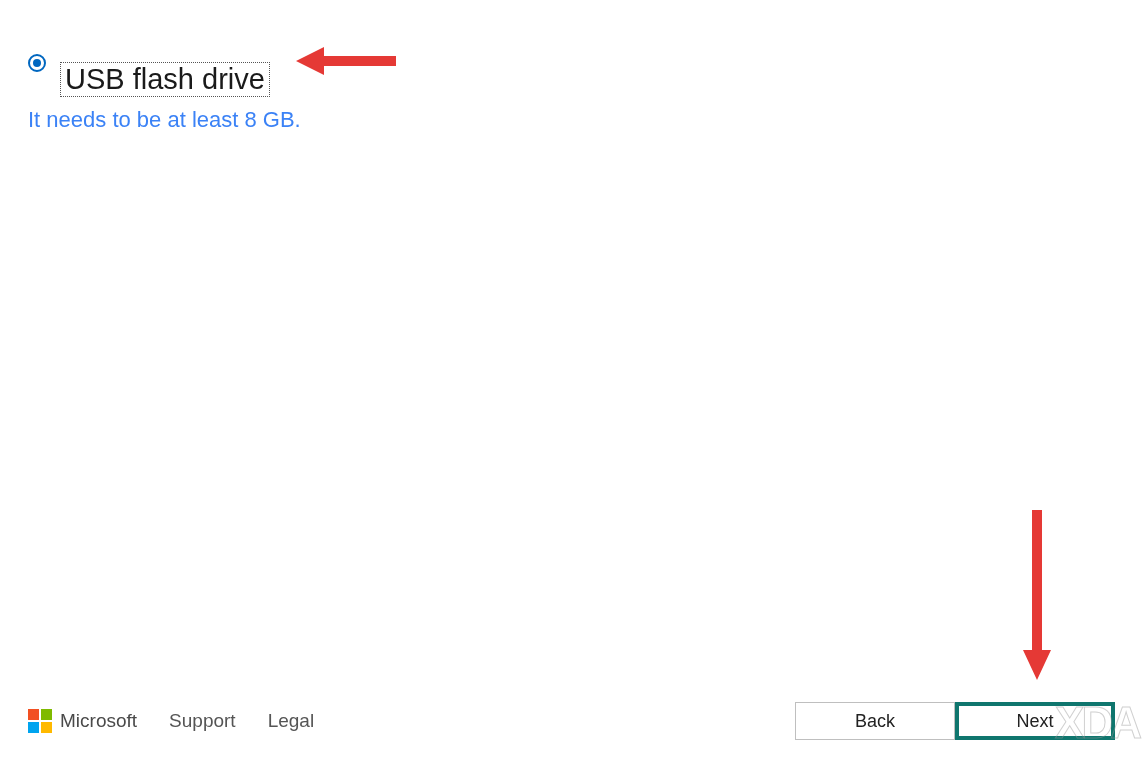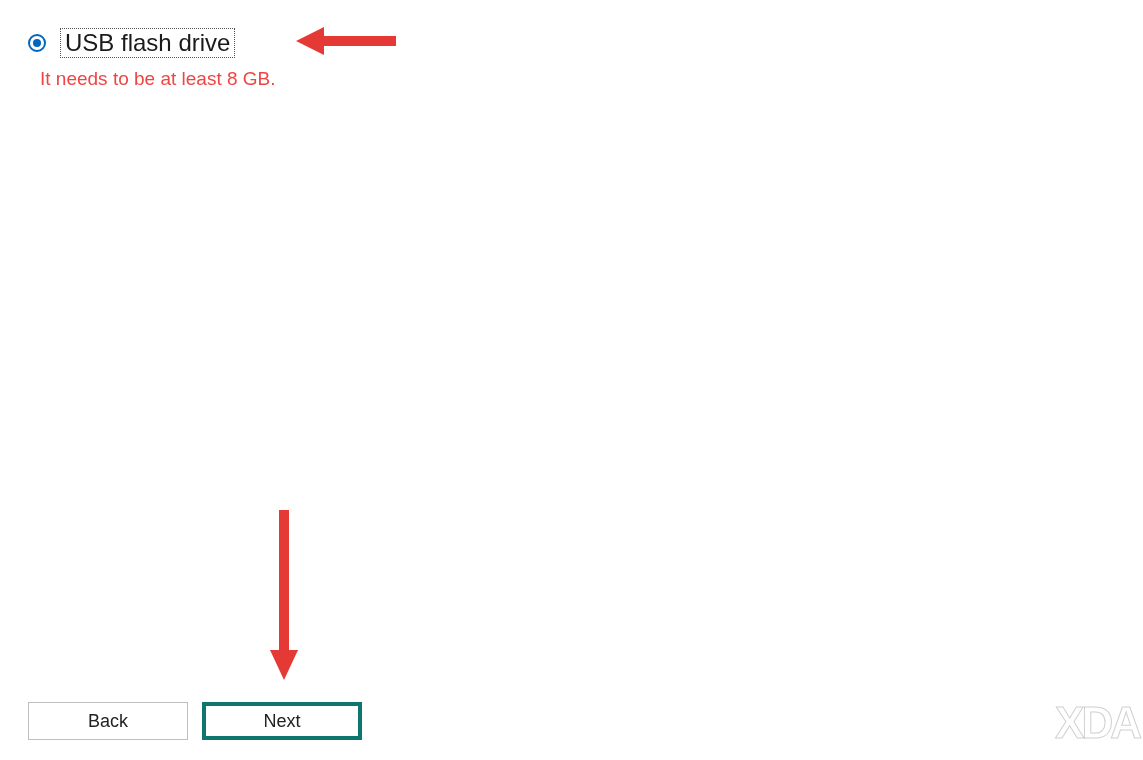--- a/index.html
+++ b/index.html
@@ -43,33 +43,34 @@
       position: absolute;
       top: 50%;
       left: 50%;
       transform: translate(-50%, -50%);
       width: 8px;
       height: 8px;
       background: #0067c0;
       border-radius: 50%;
     }
     .option-label {
-      font-size: 24px;
+      font-size: 29px;
       color: #1a1a1a;
       padding: 0 4px;
+      margin-top: 34px;
     }
     .option-label.focused {
       border: 1px dotted #555;
       padding: 0 4px;
     }
     .option-desc {
-      font-size: 19px;
-      color: #ef4444;
+      font-size: 22px;
+      color: #3b82f6;
       margin-top: 10px;
-      margin-left: 12px;
+      margin-left: 0;
     }
     .option + .option {
       margin-top: 22px;
     }
     .arrow-horizontal {
       position: absolute;
       left: 268px;
       top: 50%;
       transform: translateY(-50%);
     }
@@ -108,21 +109,20 @@
       font-size: 19px;
       color: #4a4a4a;
     }
     .footer-link {
       font-size: 19px;
       color: #555;
       cursor: pointer;
     }
     .footer-right {
       display: flex;
-      gap: 14px;
       position: relative;
     }
     .btn {
       width: 160px;
       height: 38px;
       border: 1px solid #bfbfbf;
       background: #ffffff;
       font-size: 18px;
       color: #222;
       cursor: pointer;
@@ -167,20 +167,33 @@
         </svg>
       </span>
     </div>
     <div class="option-desc">It needs to be at least 8 GB.</div>
   </div>
 
 
 </div>
 
 <div class="footer">
+  <div class="footer-left">
+    <div class="ms-logo-wrap">
+      <span class="ms-logo">
+        <span></span>
+          <span></span>
+          <span></span>
+          <span></span>
+      </span>
+      <span class="ms-text">Microsoft</span>
+    </div>
+    <span class="footer-link">Support</span>
+    <span class="footer-link">Legal</span>
+  </div>
 
   <div class="footer-right">
     <span class="arrow-vertical">
       <svg width="36" height="170" viewBox="0 0 36 170">
         <polygon points="13,0 23,0 23,140 32,140 18,170 4,140 13,140" fill="#e53935"></polygon>
       </svg>
     </span>
     <button class="btn">Back</button>
     <button class="btn primary">Next</button>
   </div>

